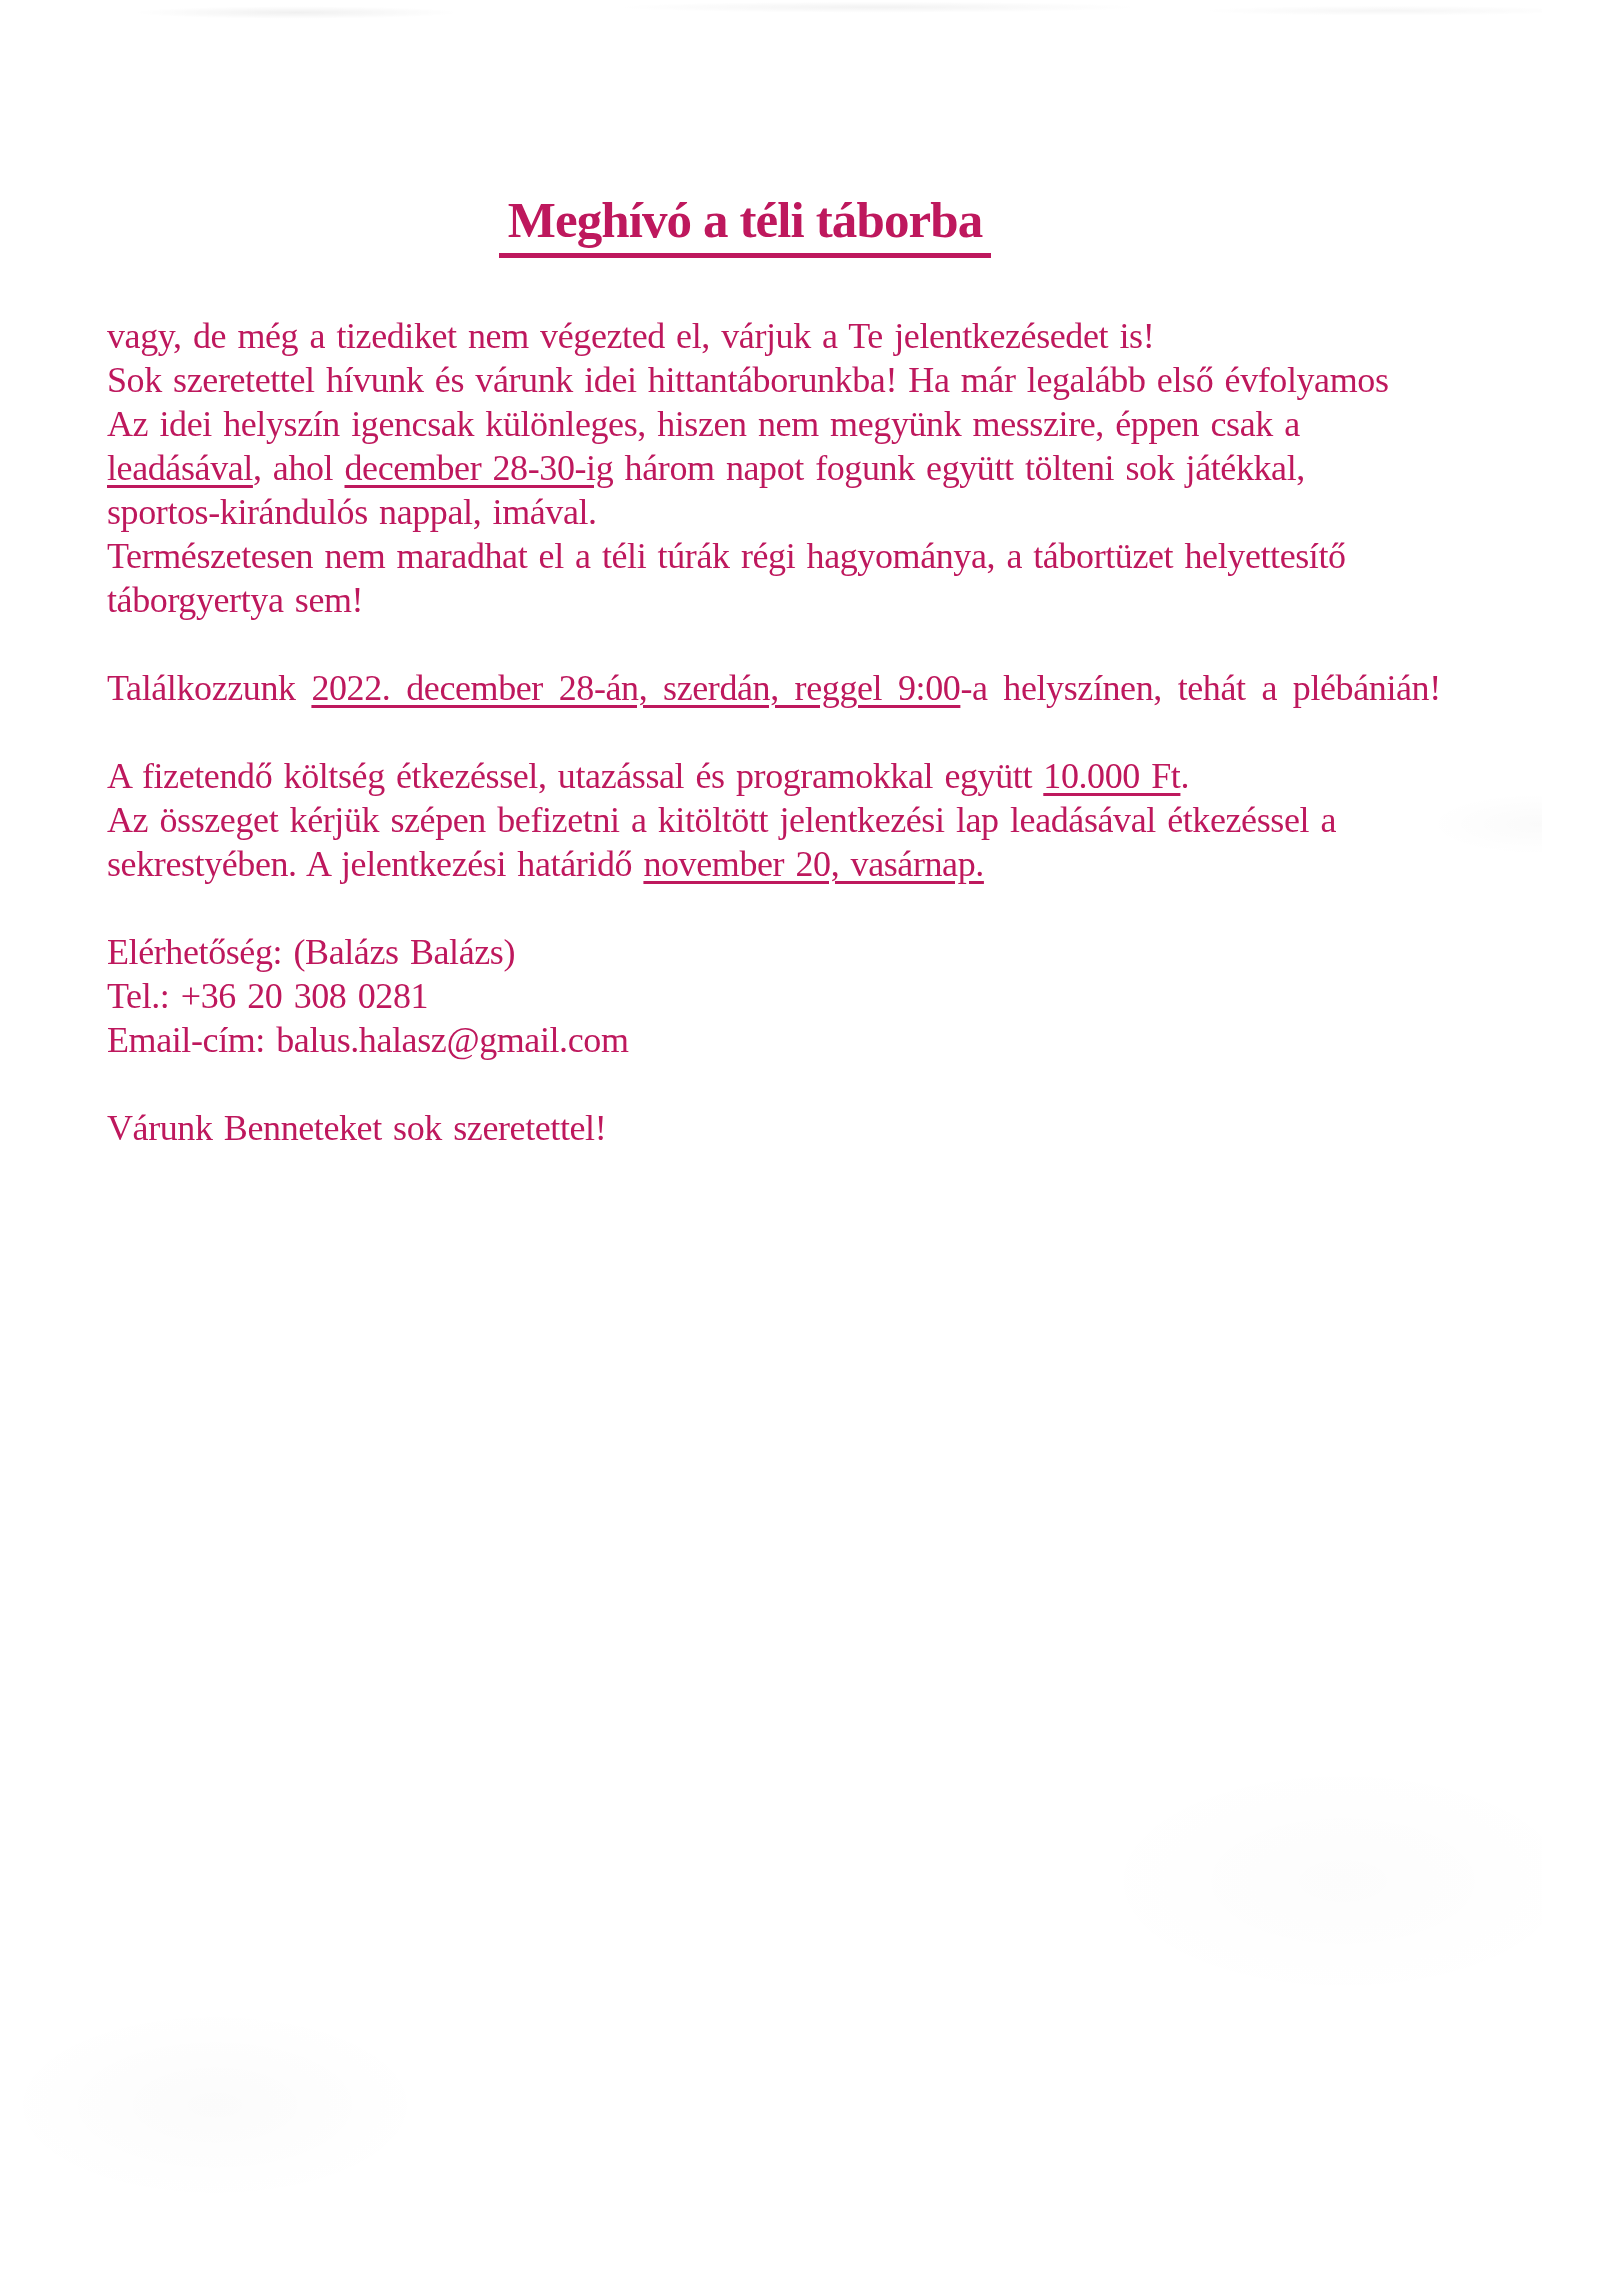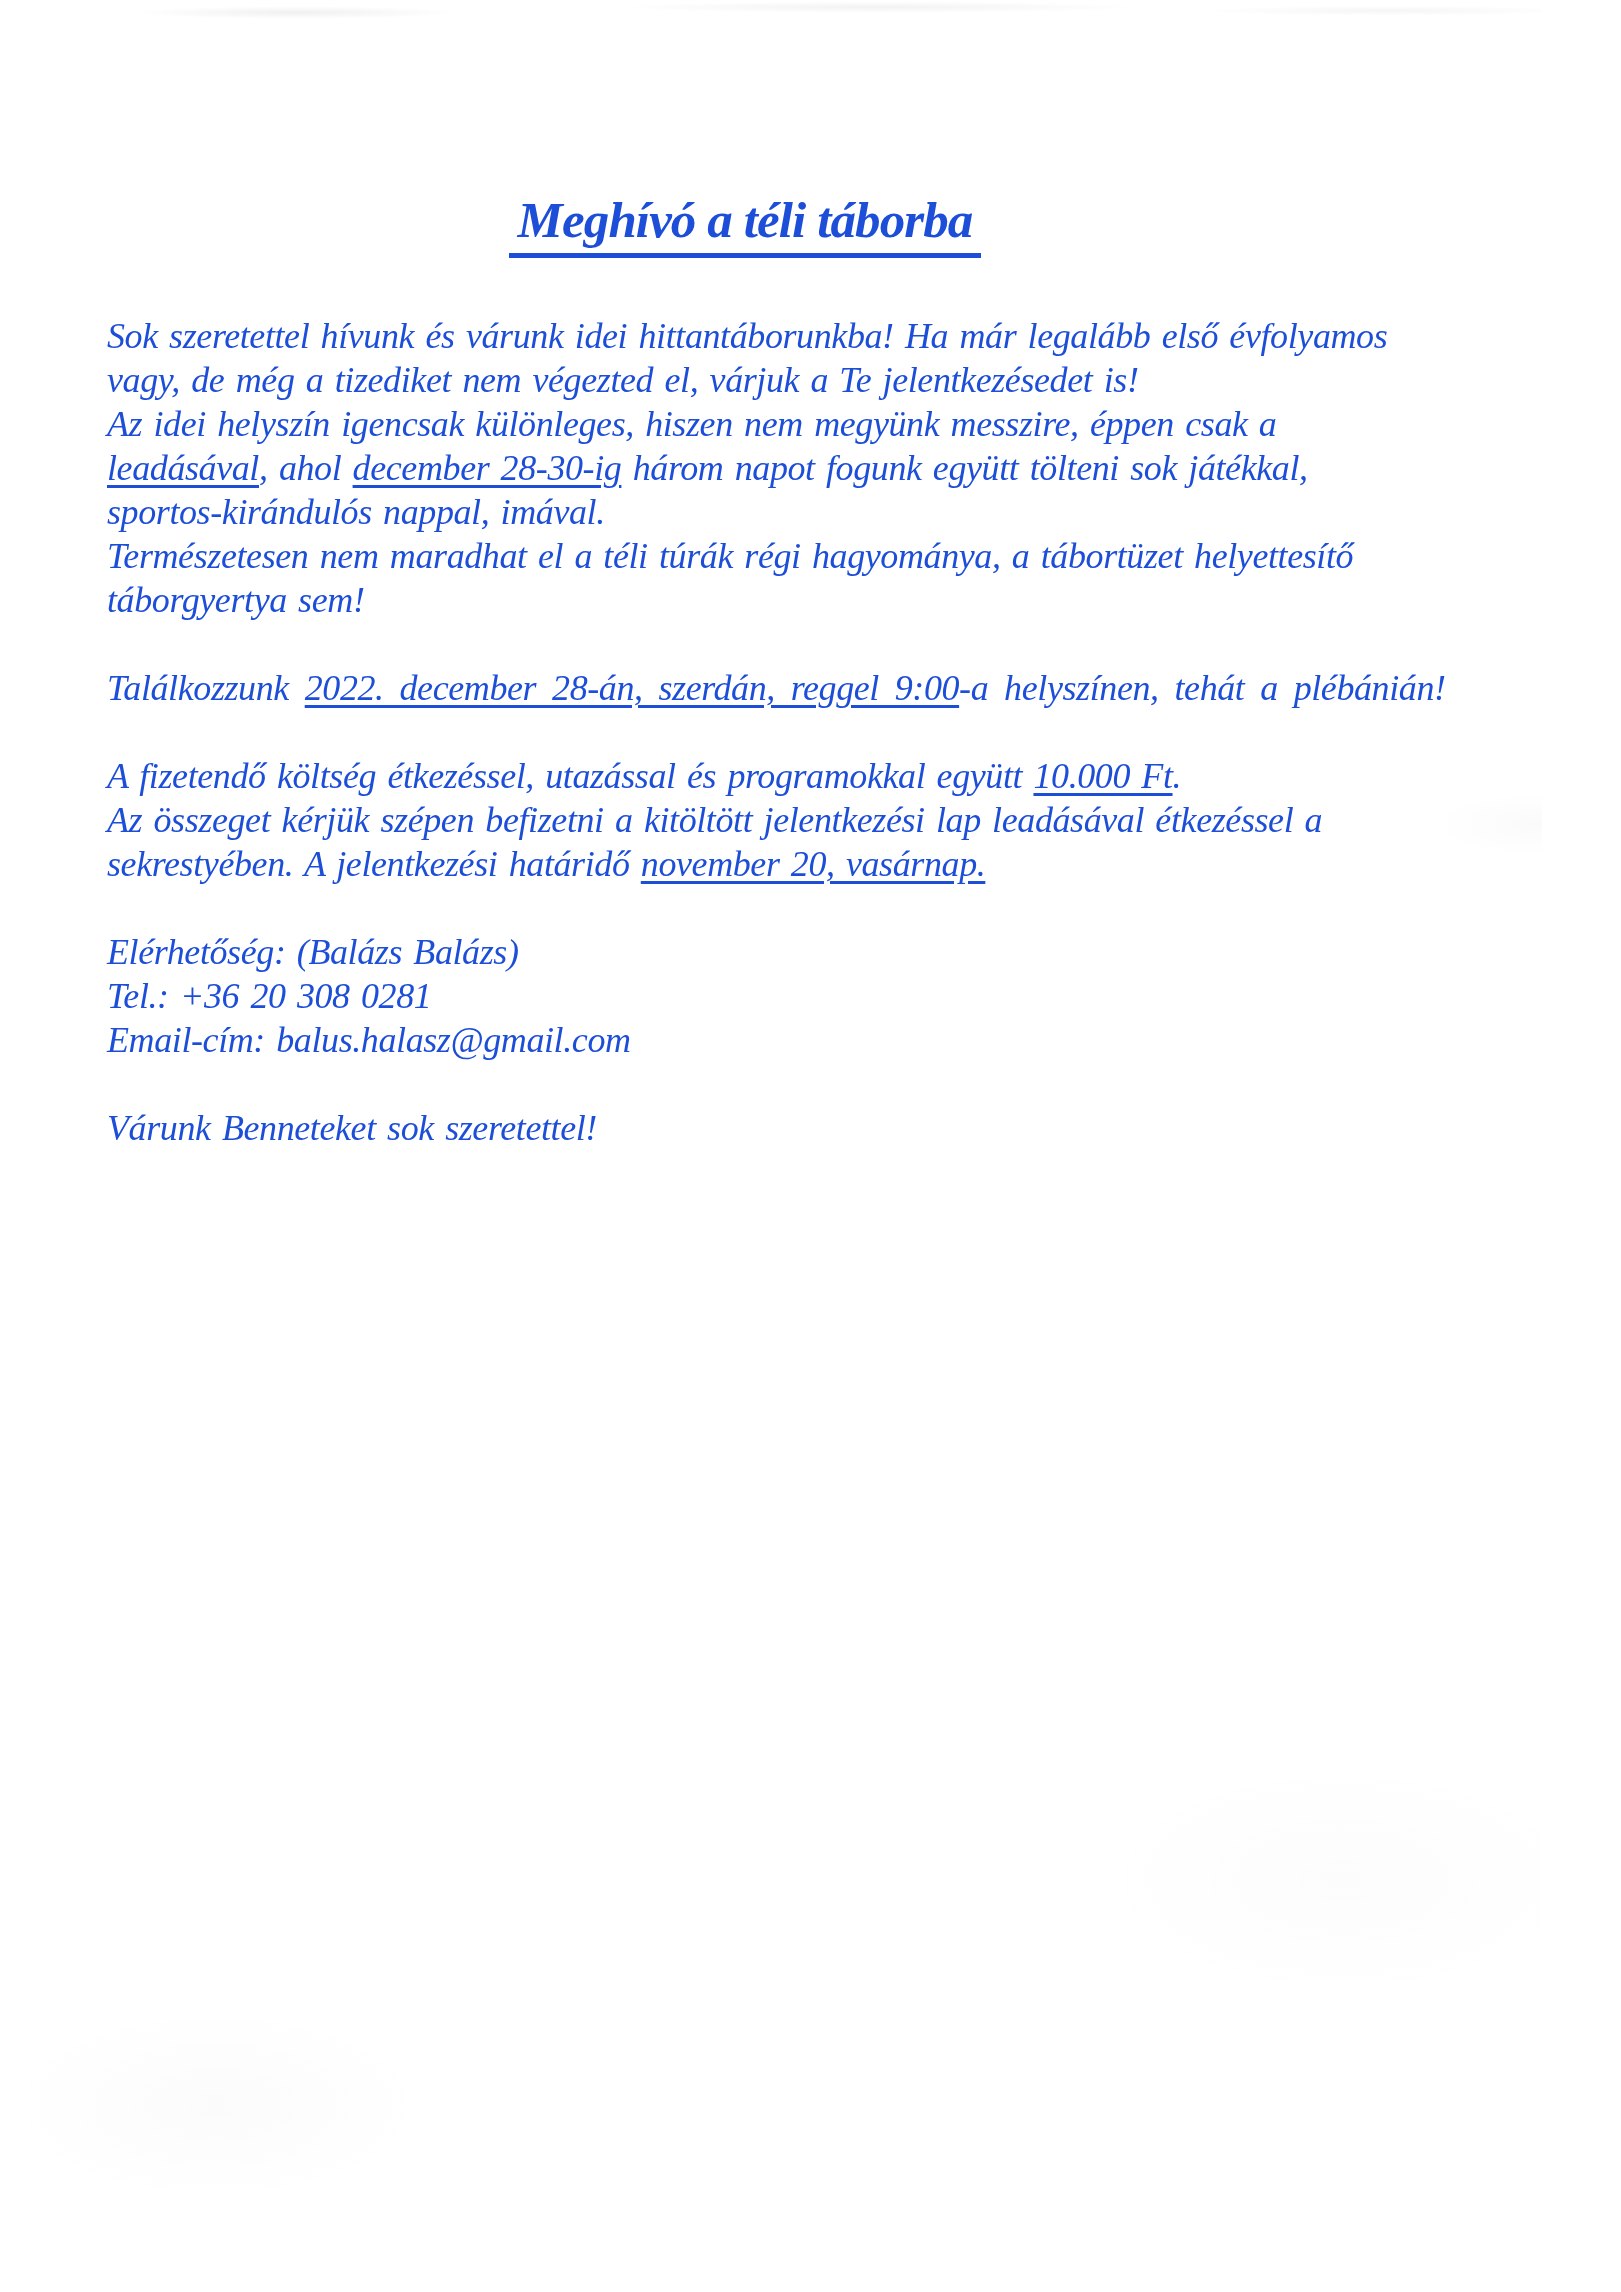--- a/index.html
+++ b/index.html
@@ -7,22 +7,21 @@
     padding: 0;
     background: #ffffff;
   }
   .page {
     position: relative;
     width: 1542px;
     height: 2293px;
     background: #ffffff;
     overflow: hidden;
     font-family: "Liberation Serif", "DejaVu Serif", serif;
-    color: #1d4ed8;
-    font-style: italic;
+    color: #be185d;
   }
   
   .noise {
     position: absolute;
     inset: 0;
     pointer-events: none;
     background-image:
       radial-gradient(ellipse 233px 9px at 296px 12.5px, rgba(0,0,0,0.06), transparent 70%),
       radial-gradient(ellipse 376px 8px  at 878px 7.2px,  rgba(0,0,0,0.05), transparent 70%),
       radial-gradient(ellipse 269px 7.2px  at 1388px 10.7px, rgba(0,0,0,0.04), transparent 70%),
@@ -78,22 +77,22 @@
 <div class="page">
   <div class="noise"></div>
 
   <div class="content">
 
     <div class="title-wrap">
       <span class="title">Meghívó a téli táborba</span>
     </div>
 
     <div>
+      <div class="line"><span>vagy, de még a tizediket nem végezted el, várjuk a Te jelentkezésedet is!</span></div>
       <div class="line"><span>Sok szeretettel hívunk és várunk idei hittantáborunkba! Ha már legalább első évfolyamos</span></div>
-      <div class="line"><span>vagy, de még a tizediket nem végezted el, várjuk a Te jelentkezésedet is!</span></div>
     </div>
 
     <div>
       <div class="line"><span>Az idei helyszín igencsak különleges, hiszen nem megyünk messzire, éppen csak a</span></div>
       <div class="line"><span class="u">leadásával</span><span>, ahol </span><span class="u">december 28-30-ig</span><span> három napot fogunk együtt tölteni sok játékkal,</span></div>
       <div class="line"><span>sportos-kirándulós nappal, imával.</span></div>
     </div>
 
     <div>
       <div class="line"><span>Természetesen nem maradhat el a téli túrák régi hagyománya, a tábortüzet helyettesítő</span></div>

